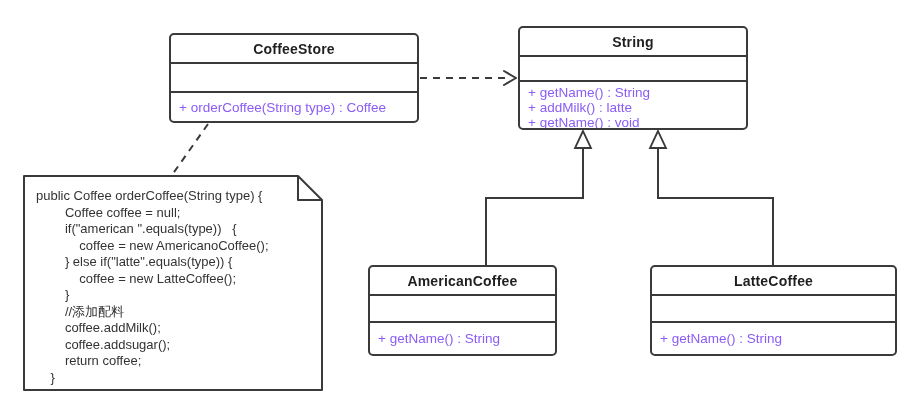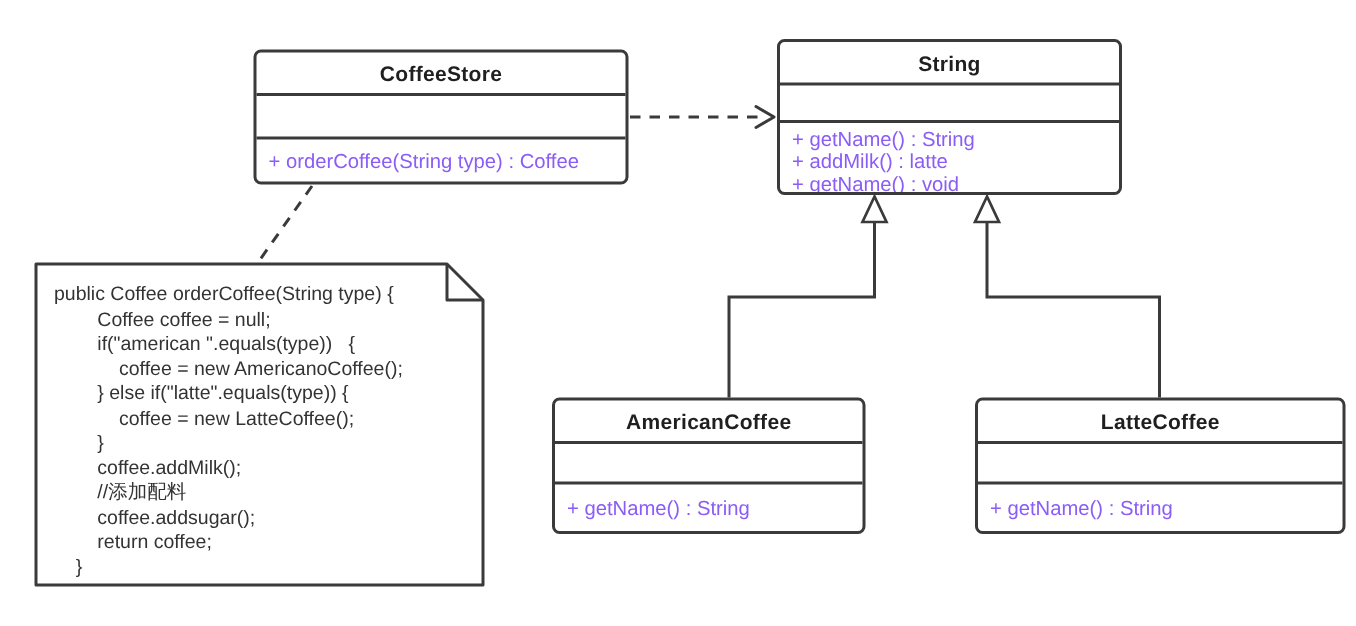--- a/index.html
+++ b/index.html
@@ -159,21 +159,21 @@
   <div class="uml-class" style="left:518px; top:26px; width:230px; height:104px;">
     <div class="uml-class-title">String</div>
     <div class="uml-class-attrs"></div>
     <div class="uml-class-methods methods-top" style="height:46px;">
       <div class="uml-method">+ getName() : String</div>
       <div class="uml-method">+ addMilk() : latte</div>
       <div class="uml-method">+ getName() : void</div>
     </div>
   </div>
 
-  <div class="uml-class" style="left:368px; top:265px; width:209px; height:91px;justify-content:flex-end;">
+  <div class="uml-class" style="left:368px; top:265px; width:189px; height:91px;justify-content:flex-end;">
     <div class="uml-class-title">AmericanCoffee</div>
     <div class="uml-class-attrs"></div>
     <div class="uml-class-methods" style="height:31px;">
       <div class="uml-method">+ getName() : String</div>
     </div>
   </div>
 
   <div class="uml-class" style="left:650px; top:265px; width:247px; height:91px;">
     <div class="uml-class-title">LatteCoffee</div>
     <div class="uml-class-attrs"></div>
@@ -183,20 +183,20 @@
   </div>
 
   <div class="note-text">
     <div class="code-line">public Coffee orderCoffee(String type) {</div>
     <div class="code-line">        Coffee coffee = null;</div>
     <div class="code-line">        if("american ".equals(type))   {</div>
     <div class="code-line">            coffee = new AmericanoCoffee();</div>
     <div class="code-line">        } else if("latte".equals(type)) {</div>
     <div class="code-line">            coffee = new LatteCoffee();</div>
     <div class="code-line">        }</div>
+    <div class="code-line">        //添加配料</div>
     <div class="code-line">        coffee.addMilk();</div>
-    <div class="code-line">        //添加配料</div>
     <div class="code-line">        coffee.addsugar();</div>
     <div class="code-line">        return coffee;</div>
     <div class="code-line">    }</div>
   </div>
 
 </div>
 
 </body></html>

